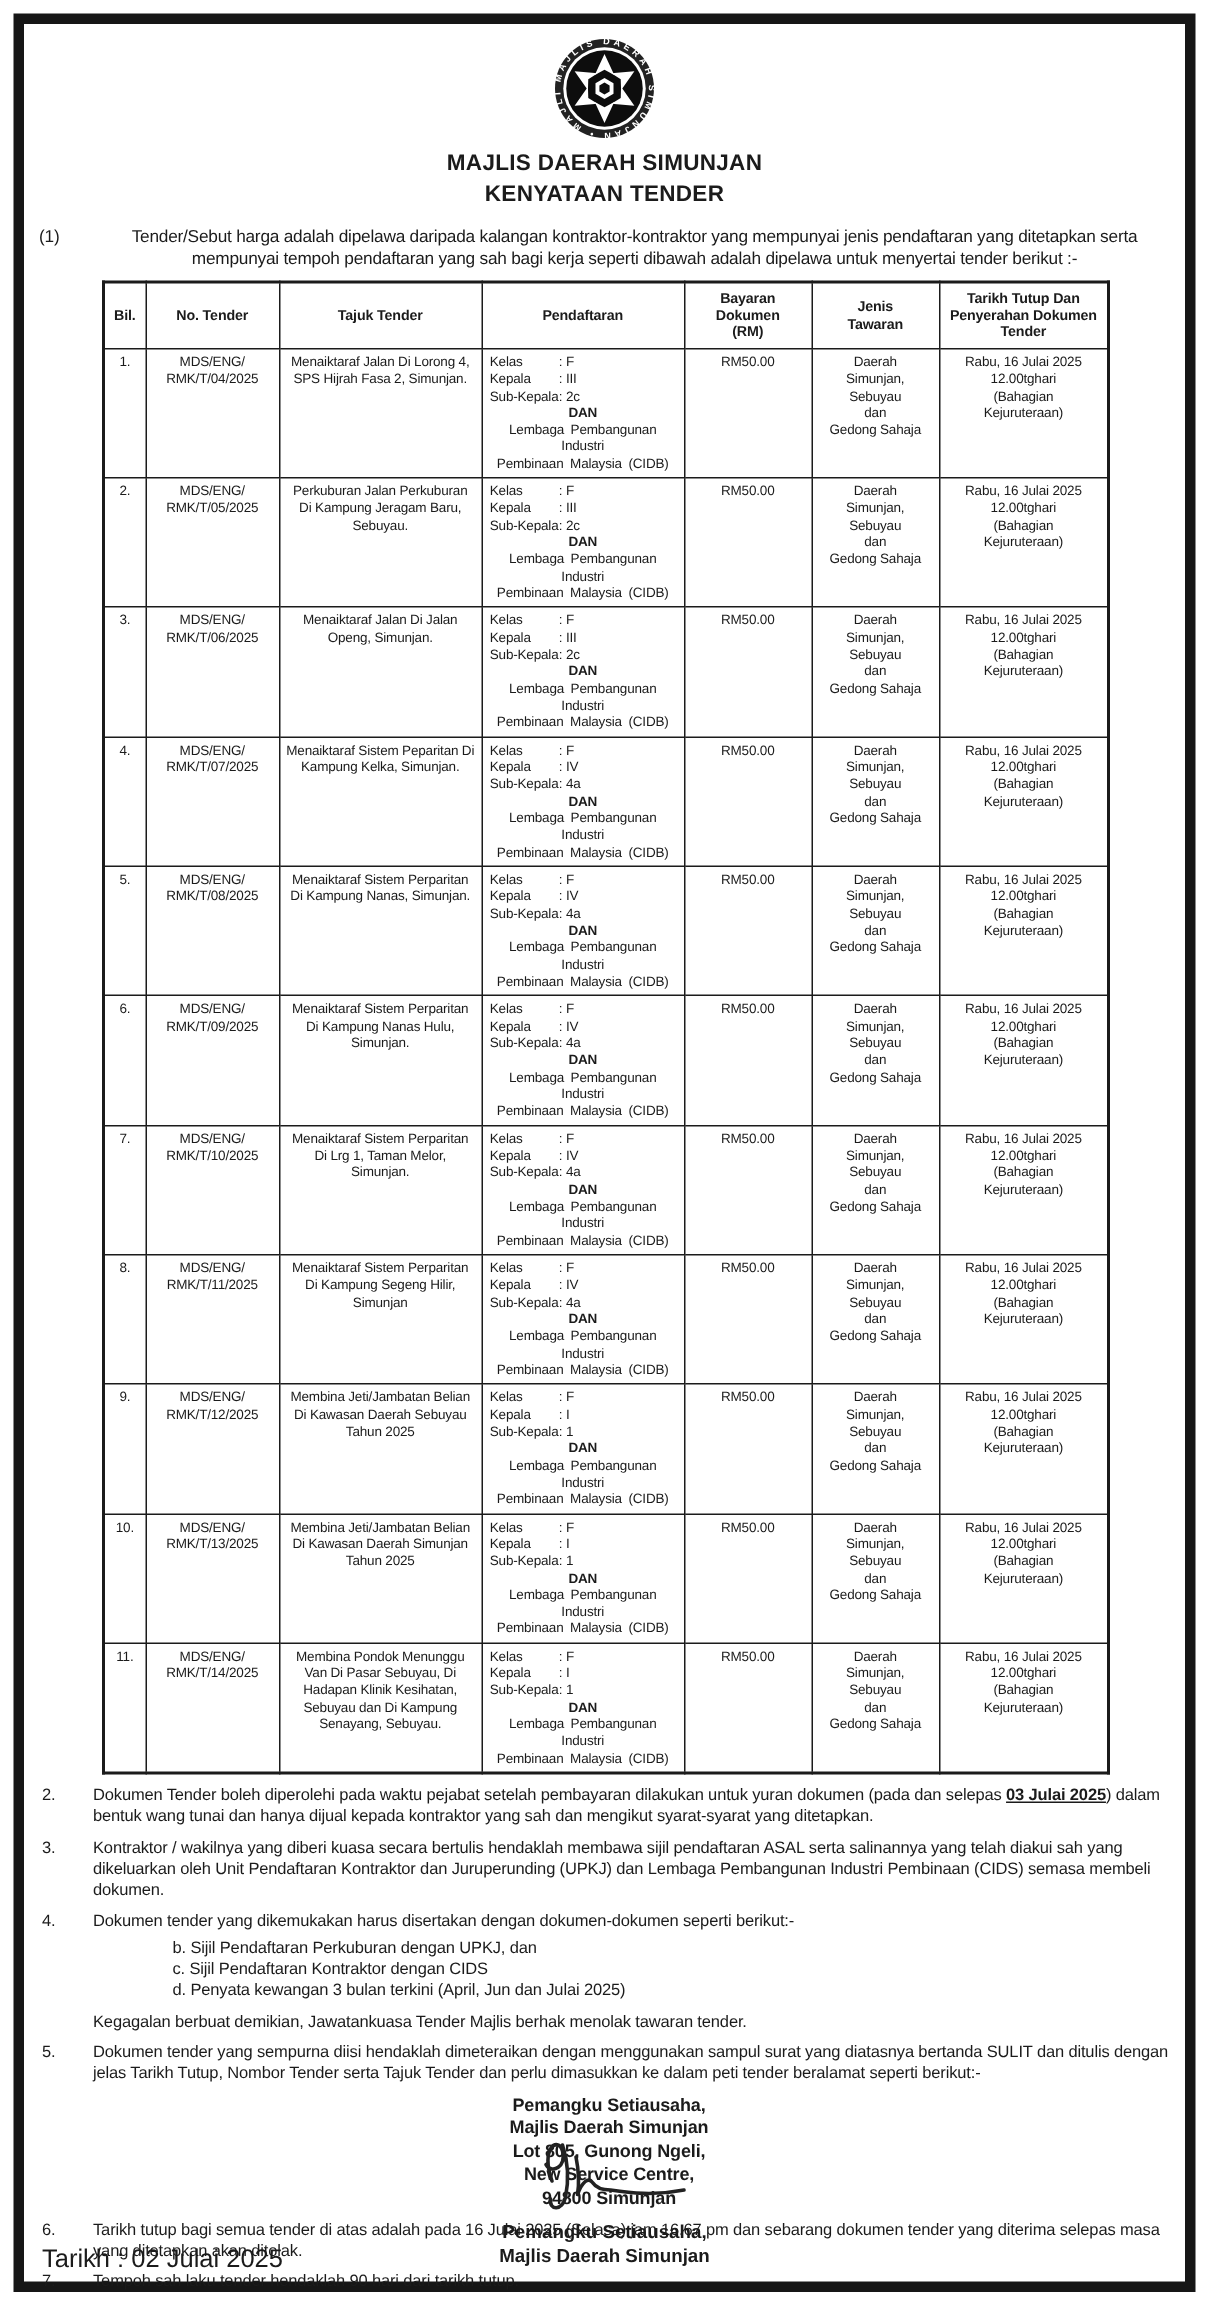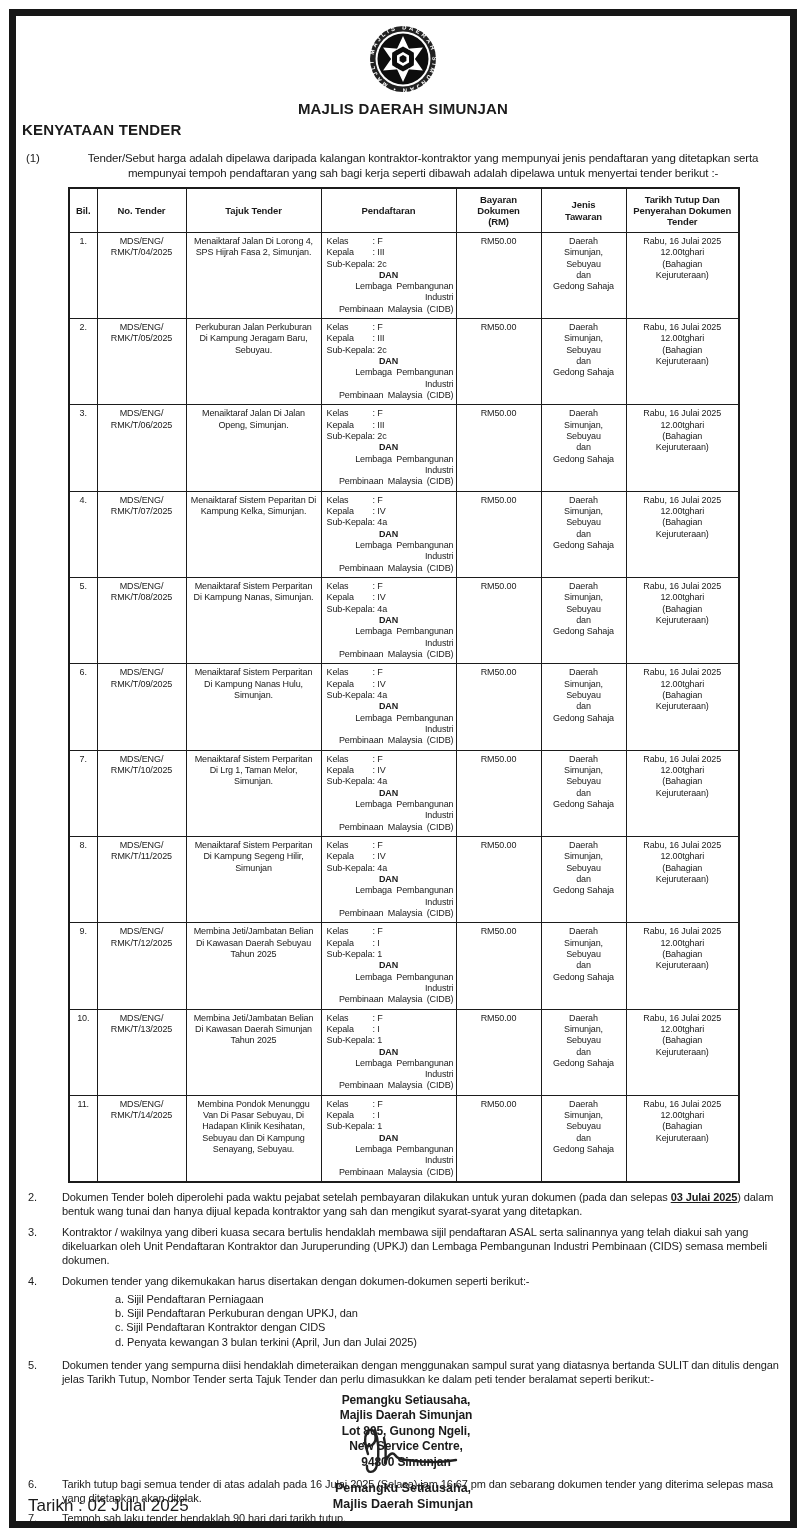--- a/index.html
+++ b/index.html
@@ -8,21 +8,21 @@
     width:806px; height:1536px;
     font-family:"Liberation Sans", sans-serif;
     color:#1b1b1b;
   }
   .page { position:relative; width:806px; height:1536px; background:#fff; overflow:hidden; }
   .frame { position:absolute; left:9px; top:9px; right:9px; bottom:8px; border:7px solid #161616; }
   .content { position:absolute; left:22px; top:24px; width:762px; }
 
   .logo-wrap { width:70px; height:70px; margin:0 auto; }
   .org-name  { text-align:center; font-weight:bold; font-size:15px; margin-top:6px; letter-spacing:.2px; }
-  .doc-title { text-align:left; font-weight:bold; font-size:15px; margin-top:4px; letter-spacing:.2px; }
+  .doc-title { text-align:center; font-weight:bold; font-size:15px; margin-top:4px; letter-spacing:.2px; }
 
   .intro { display:flex; margin-top:13px; padding-left:4px; font-size:11.5px; line-height:1.32; letter-spacing:-.15px; }
   .intro-num { width:36px; flex:none; }
   .intro-text { flex:1;text-align:center; }
 
   table.tender {
     border-collapse:collapse; table-layout:fixed;
     width:670px; margin:6px 0 0 46px;
     border:2px solid #1b1b1b;
   }
@@ -35,21 +35,21 @@
     vertical-align:top; padding:3px 2px; font-size:9px; line-height:1.26; letter-spacing:-.12px;
   }
   table.tender tr.body-row { height:72px; }
   .td-c { text-align:center; }
   .preline { white-space:pre-line; }
 
   .reg-row { display:flex; padding-left:3px;justify-content:flex-end; }
   .reg-l { width:46px; flex:none; }
   .reg-v { flex:1; }
   .reg-dan { text-align:center; font-weight:bold; }
-  .reg-cidb { text-align:right; word-spacing:2px; }
+  .reg-cidb { text-align:center; word-spacing:2px; }
 
   .notes { margin-top:7px; padding-left:6px; font-size:11px; line-height:1.3; letter-spacing:-.1px; }
   .note { display:flex; margin-top:6px; }
   .note-num { width:34px; flex:none; }
   .note-body { flex:1; padding-right:2px; }
   .sublist { margin:4px 0 3px 53px; }
   .note-footer { margin-top:6px; }
   .hl { font-weight:bold; text-decoration:underline; }
 
   .address { text-align:center; font-weight:bold; white-space:pre-line; font-size:12px; line-height:1.3; margin-top:6px; }
@@ -524,25 +524,25 @@
       <div class="note">
         <span class="note-num">3.</span>
         <span class="note-body">Kontraktor / wakilnya yang diberi kuasa secara bertulis hendaklah membawa sijil pendaftaran ASAL serta salinannya yang telah diakui sah yang dikeluarkan oleh Unit Pendaftaran Kontraktor dan Juruperunding (UPKJ) dan Lembaga Pembangunan Industri Pembinaan (CIDS) semasa membeli dokumen.</span>
       </div>
 
       <div class="note">
         <span class="note-num">4.</span>
         <span class="note-body">
           <span>Dokumen tender yang dikemukakan harus disertakan dengan dokumen-dokumen seperti berikut:-</span>
           <div class="sublist">
-            <div>a. Sijil Pendaftaran Perniagaan</div>
             <div>b. Sijil Pendaftaran Perkuburan dengan UPKJ, dan</div>
             <div>c. Sijil Pendaftaran Kontraktor dengan CIDS</div>
             <div>d. Penyata kewangan 3 bulan terkini (April, Jun dan Julai 2025)</div>
           </div>
+          <div class="note-footer">Kegagalan berbuat demikian, Jawatankuasa Tender Majlis berhak menolak tawaran tender.</div>
         </span>
       </div>
 
       <div class="note">
         <span class="note-num">5.</span>
         <span class="note-body">Dokumen tender yang sempurna diisi hendaklah dimeteraikan dengan menggunakan sampul surat yang diatasnya bertanda SULIT dan ditulis dengan jelas Tarikh Tutup, Nombor Tender serta Tajuk Tender dan perlu dimasukkan ke dalam peti tender beralamat seperti berikut:-</span>
       </div>
 
       <div class="address">Pemangku Setiausaha,
 Majlis Daerah Simunjan

